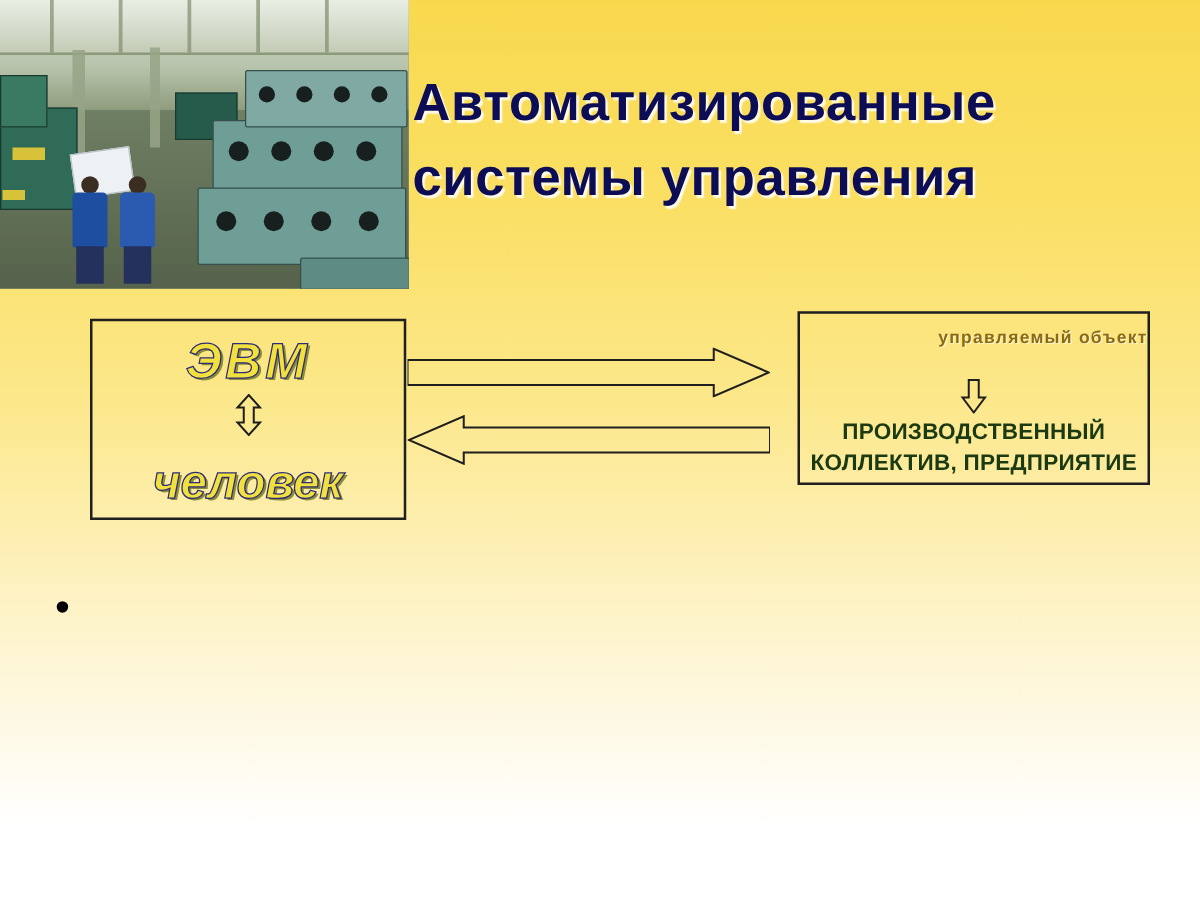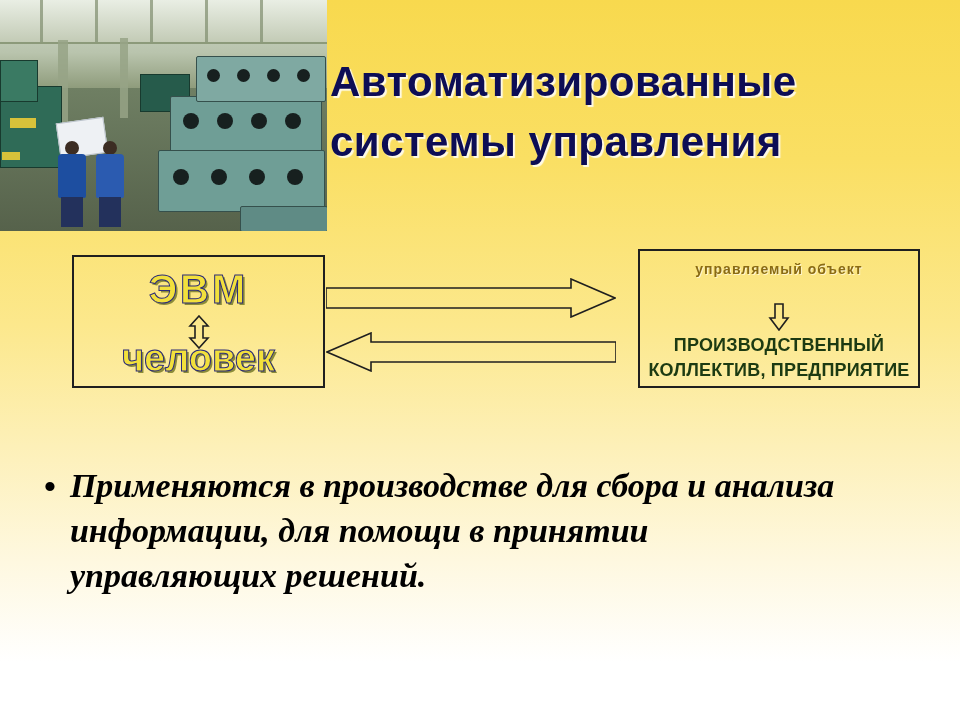--- a/index.html
+++ b/index.html
@@ -122,21 +122,21 @@
     top: 240px;
     width: 960px;
     height: 160px;
   }
   .box {
     position: absolute;
     border: 2px solid #1f1f1f;
     background: transparent;
     box-sizing: border-box;
   }
-  #box-left  { left: 72px;  top: 15px; width: 253px; height: 133px; }
+  #box-left  { left: 72px;  top: 15px; width: 253px; height: 161px; font-style: italic; }
   #box-right { left: 638px; top: 9px;  width: 282px; height: 139px; }
 
   .evm {
     position:absolute;
     left:0; right:0; top:10px;
     text-align:center;
     font-family:"Liberation Sans", sans-serif;
     font-weight:bold;
     font-size:40px;
     letter-spacing:3px;
@@ -157,21 +157,21 @@
   }
   .vert-arrow {
     position:absolute;
     left:50%;
     top:58px;
     transform:translateX(-50%);
   }
 
   .r-line1 {
     position:absolute; left:0; right:0; top:9px;
-    text-align:center;
+    text-align:right;
     font-size:14px; font-weight:bold; color:#8a6b14;
     letter-spacing:1px;
     line-height:1.35;
     text-shadow: 1px 1px 0 rgba(255,255,255,.6);
   }
   .r-arrow {
     position:absolute; left:50%; top:52px; transform:translateX(-50%);
   }
   .r-line2 {
     position:absolute; left:0; right:0; top:82px;
@@ -299,16 +299,15 @@
         <svg width="22" height="28" viewBox="0 0 22 28">
           <polygon points="7,1 15,1 15,15 20,15 11,27 2,15 7,15" fill="none" stroke="#1f1f1f" stroke-width="1.6"></polygon>
         </svg>
       </div>
       <div class="r-line2">ПРОИЗВОДСТВЕННЫЙ КОЛЛЕКТИВ, ПРЕДПРИЯТИЕ</div>
     </div>
   </div>
 
   <div class="bullet">
     <div class="dot">•</div>
-    <div class="text">Применяются в производстве для сбора и анализа информации, для помощи в принятии управляющих решений.</div>
   </div>
 
 </div>
 
 </body></html>

